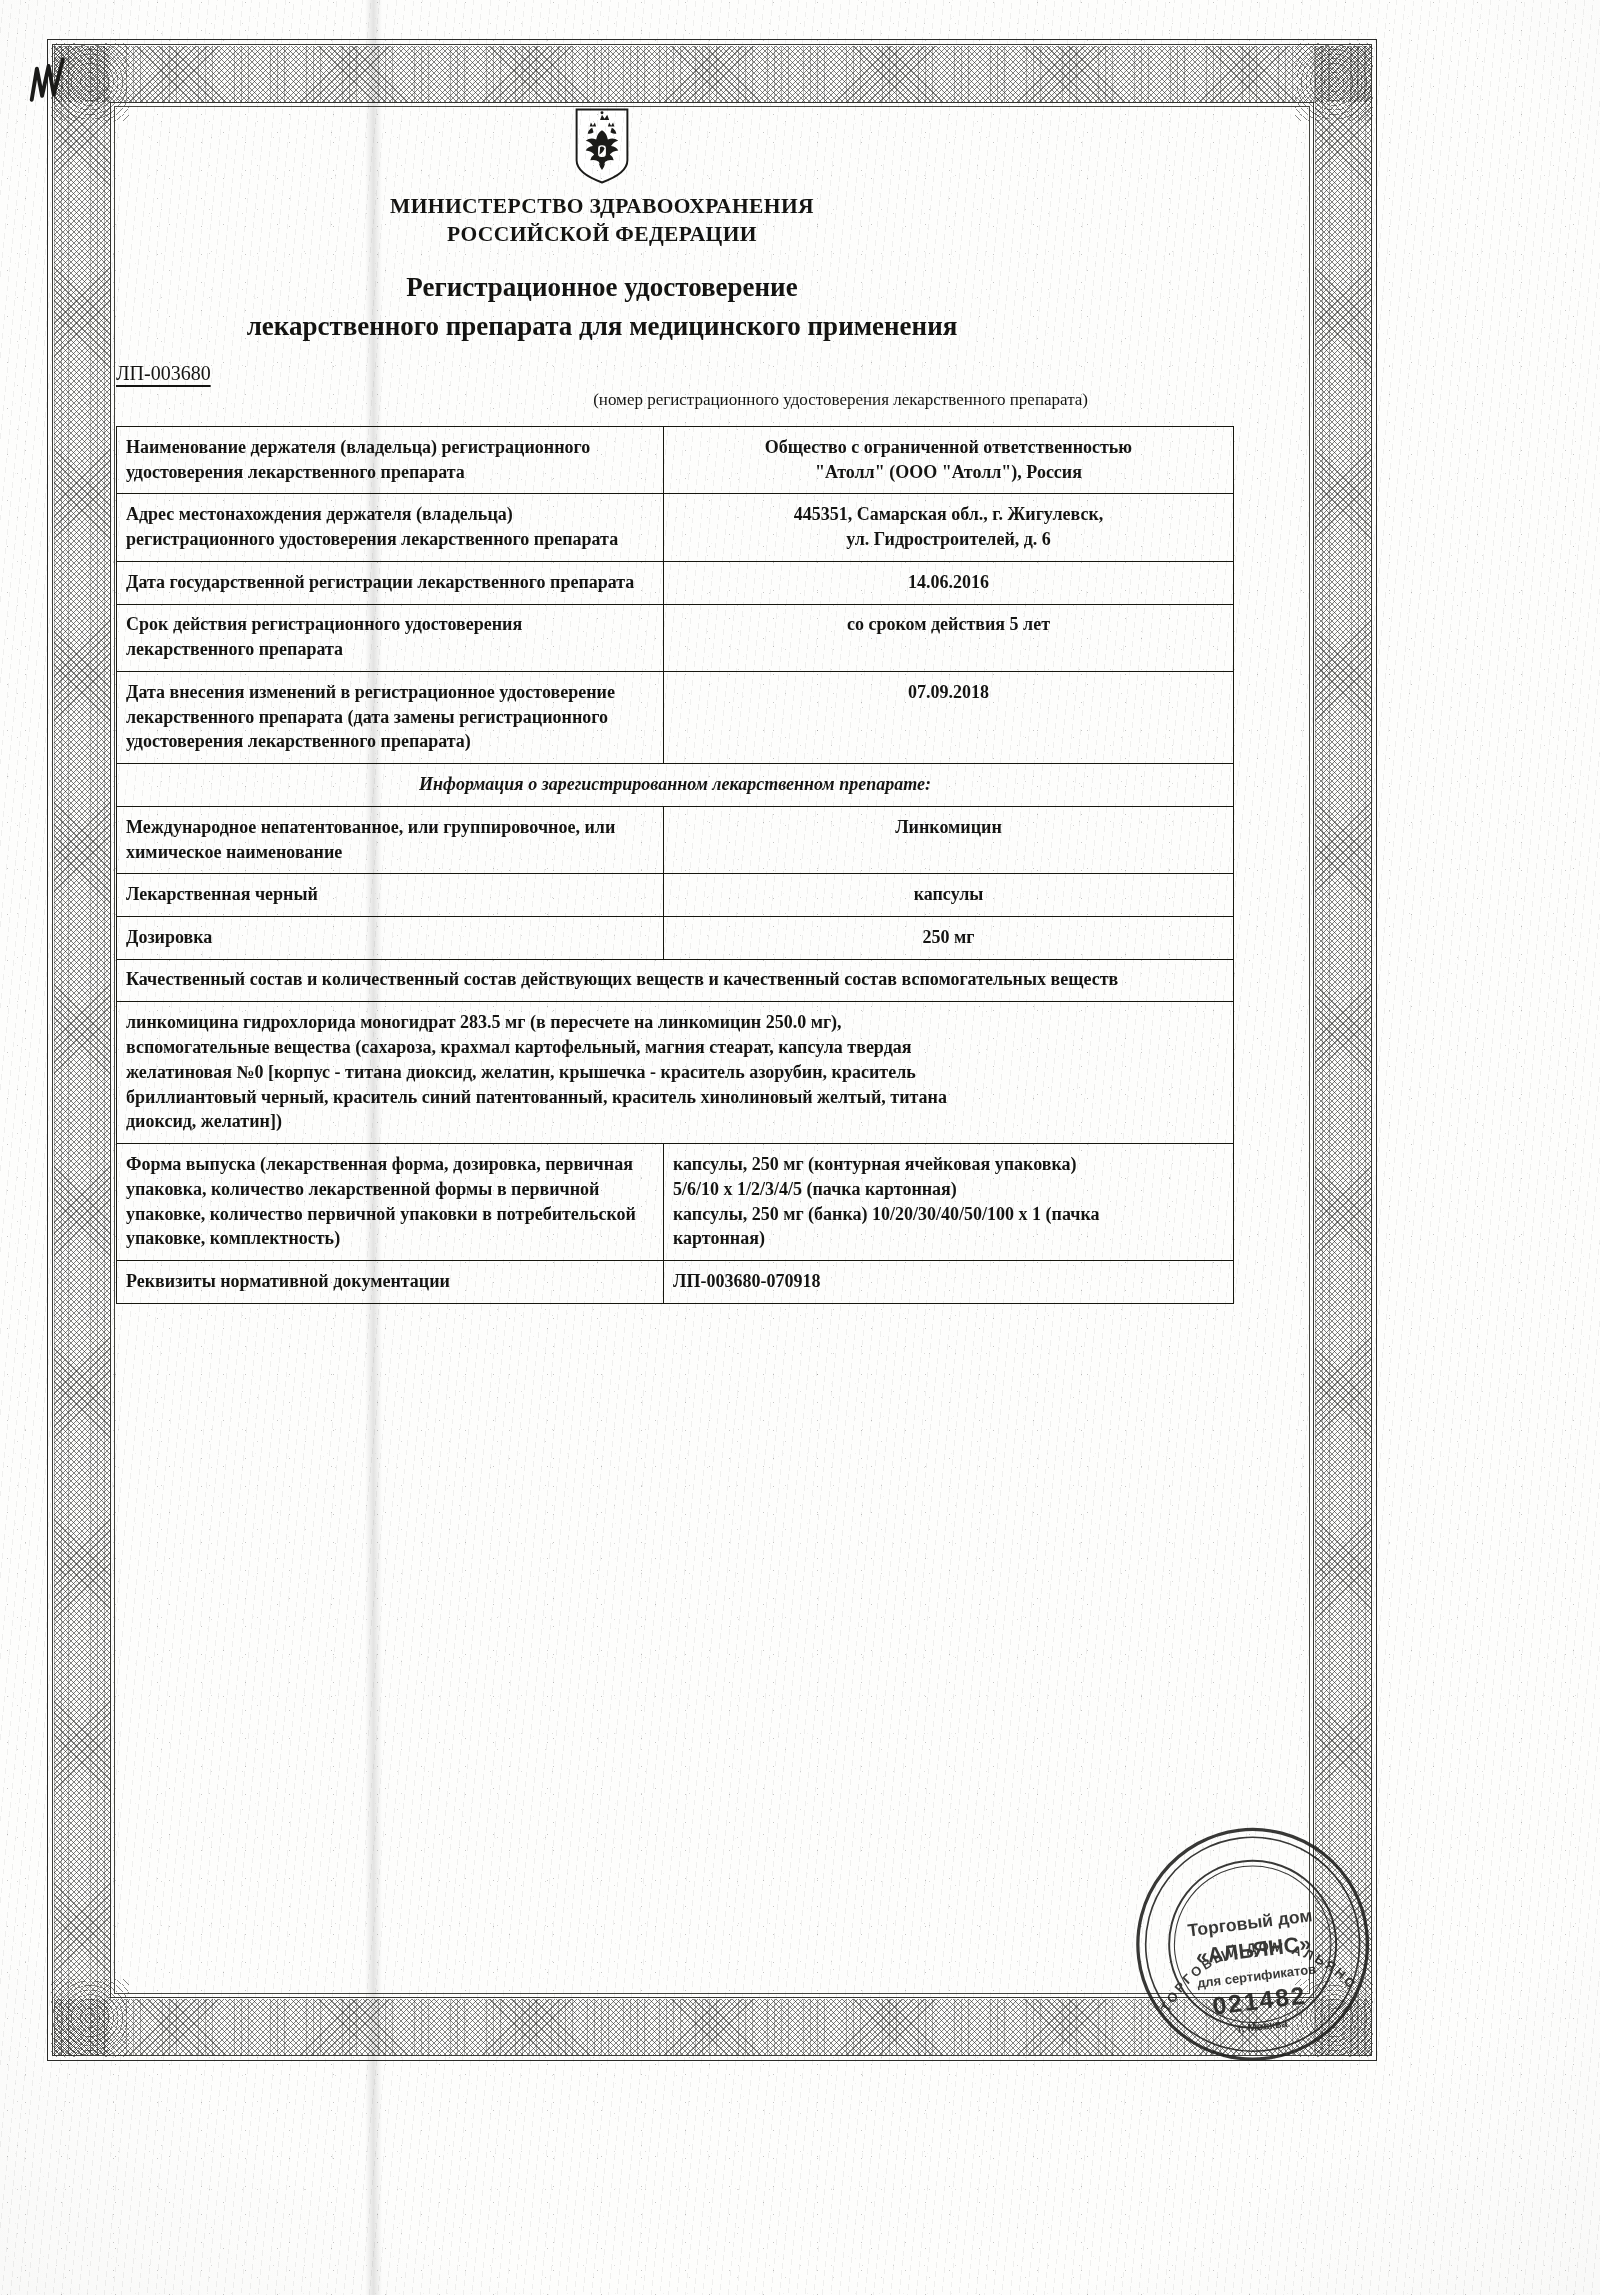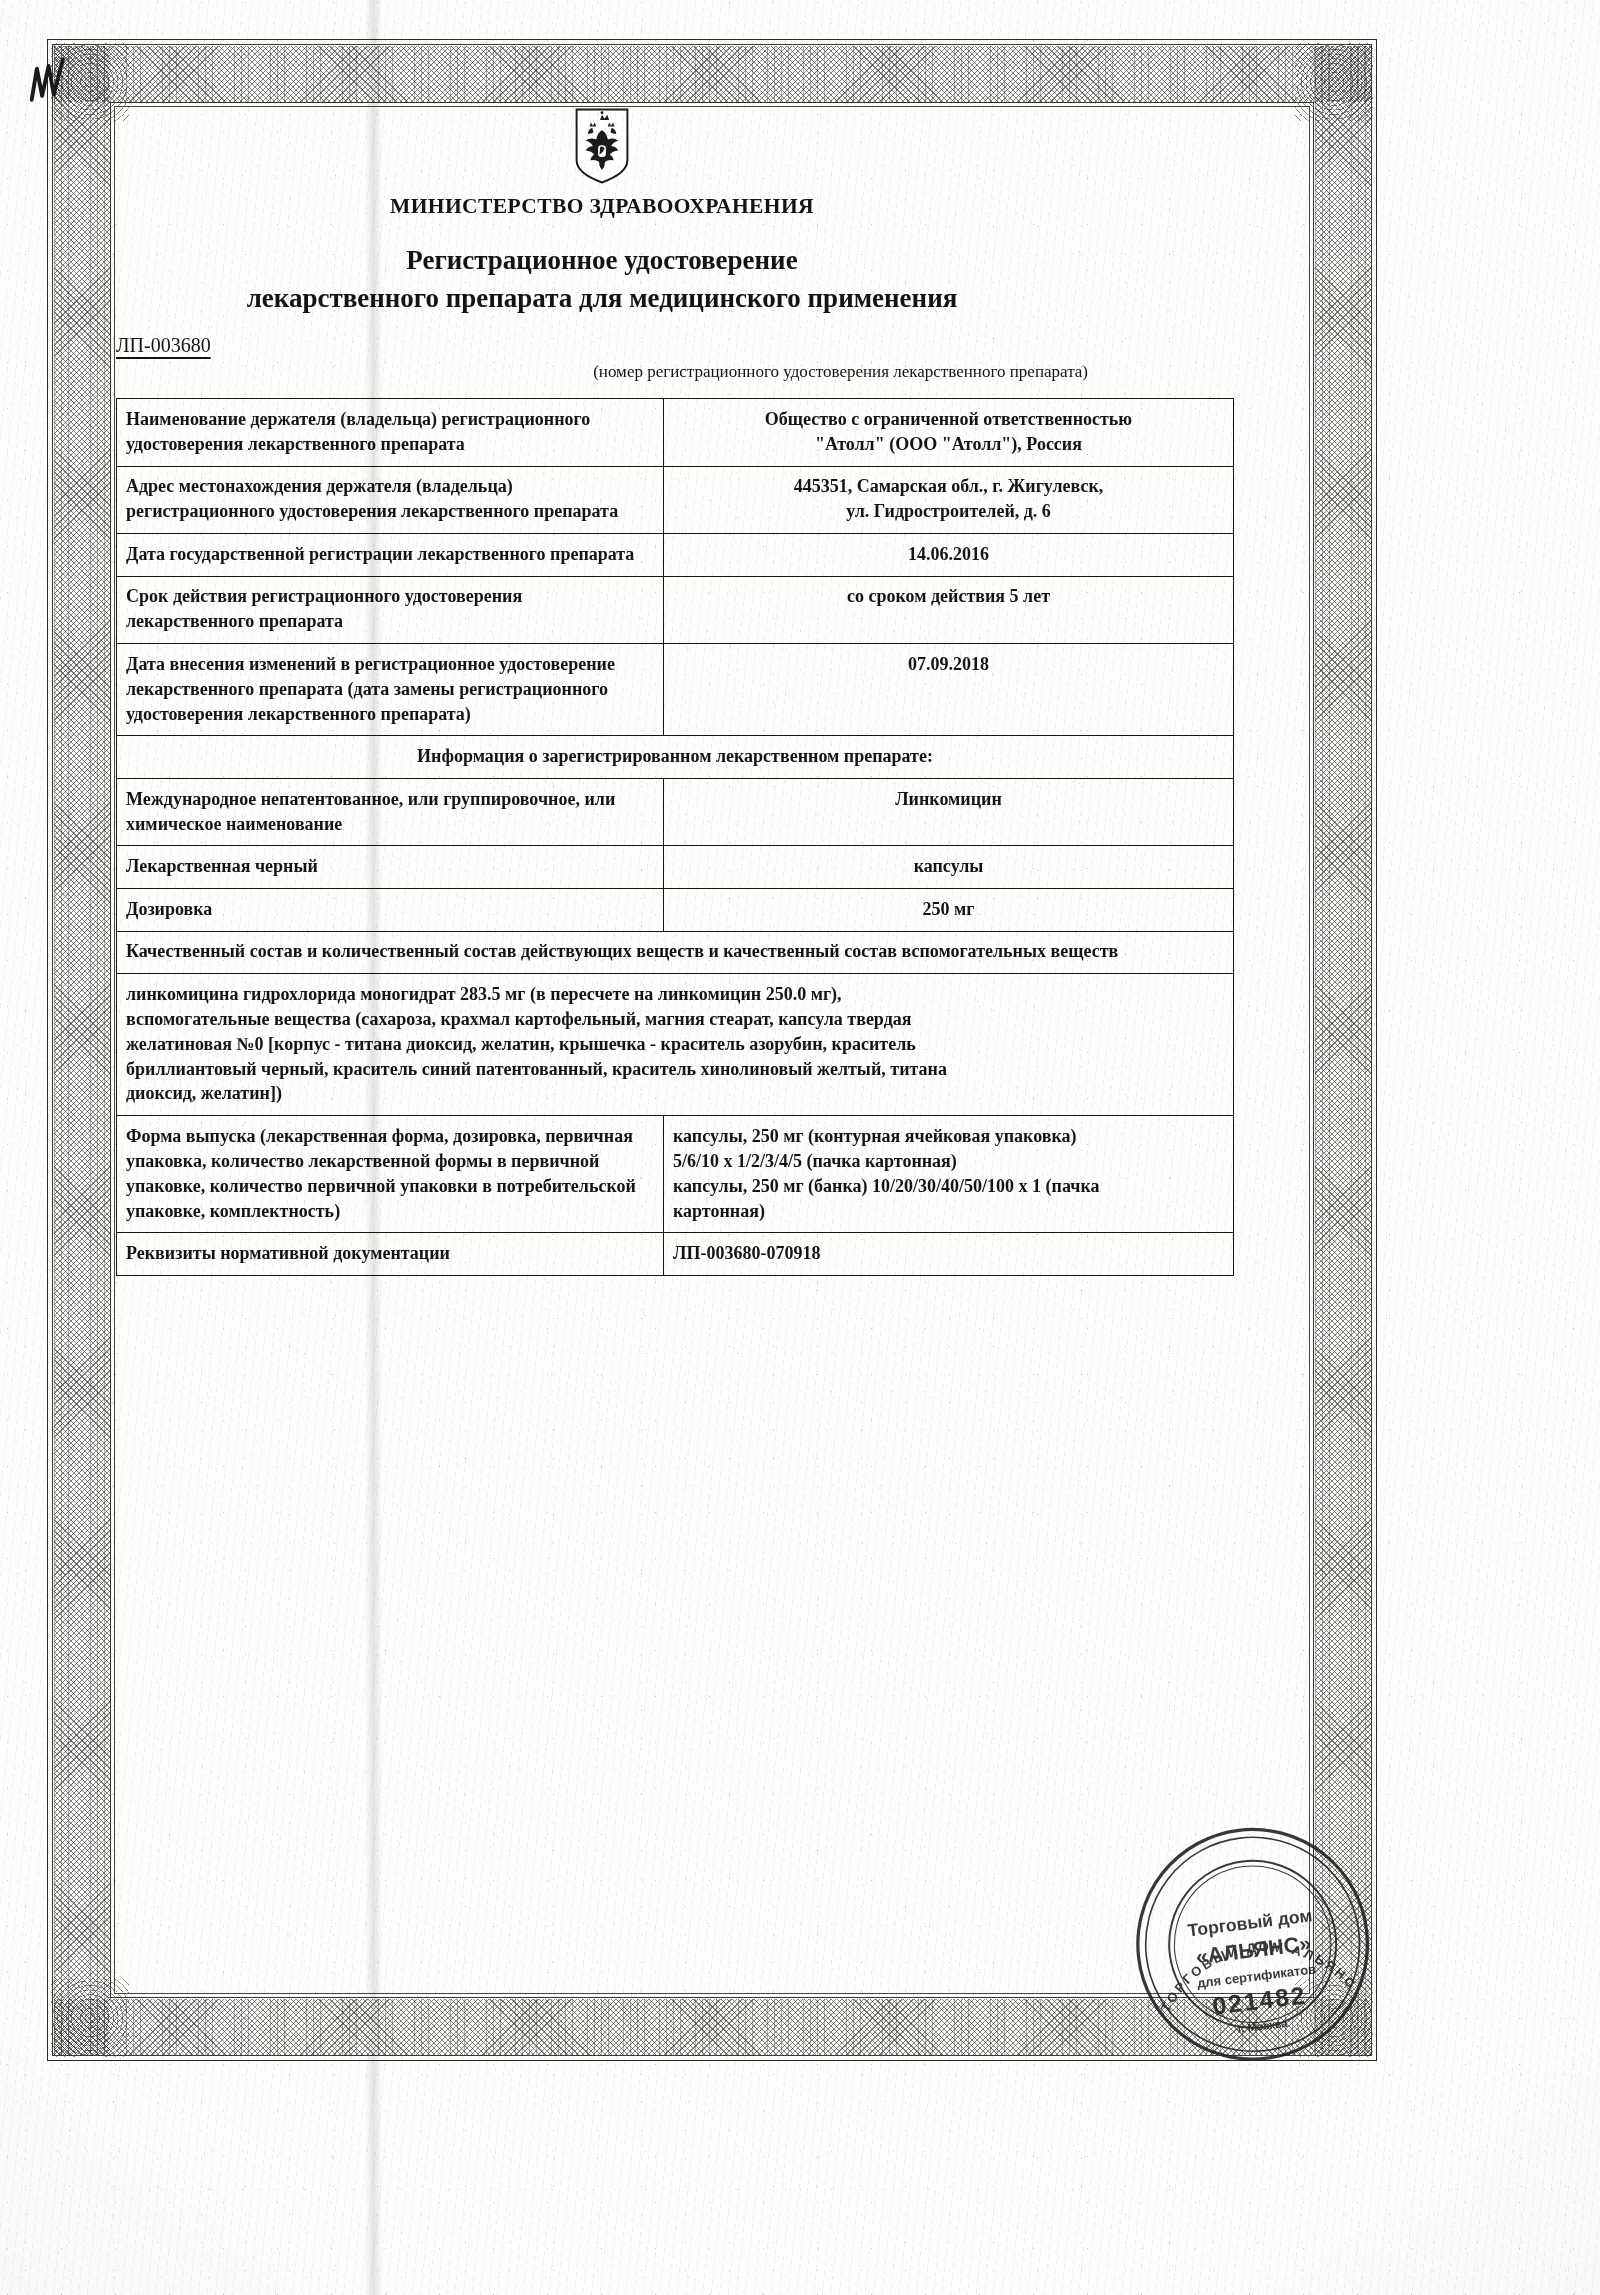--- a/index.html
+++ b/index.html
@@ -161,20 +161,21 @@
   td.value{
     text-align:center;
     vertical-align:middle;
     font-weight:700;
   }
   td.value.left{text-align:left;vertical-align:top;}
   td.section-head{
     text-align:center;
     font-weight:700;
     padding:8.5px 6.5px;
+    font-style:italic;
   }
   td.full-para{
     font-weight:700;
     line-height:1.36;
     padding:7.2px 9px 8.5px 9px;
   }
   .v-line{display:block;}
 
   
   #stamp{
@@ -254,20 +255,21 @@
           <rect x="36" y="56" width="14" height="20" rx="6" fill="#ffffff" stroke="#1b1b19" stroke-width="2"></rect>
           <path d="M40 60 q4 -3 7 2 q-3 7 -8 9 q1 -6 1 -11z"></path>
 
           <path d="M38 84 q5 6 10 0 q-2 8 -5 11 q-3 -3 -5 -11z"></path>
         </g>
       </svg>
     </div>
 
     <div class="ministry">
       <div>МИНИСТЕРСТВО ЗДРАВООХРАНЕНИЯ</div>
+      <div>РОССИЙСКОЙ ФЕДЕРАЦИИ</div>
     </div>
 
     <div class="cert-title">
       <div class="l1">Регистрационное удостоверение</div>
       <div class="l2">лекарственного препарата для медицинского применения</div>
     </div>
 
     <div class="reg-number">ЛП-003680</div>
     <div class="reg-caption">(номер регистрационного удостоверения лекарственного препарата)</div>
 

